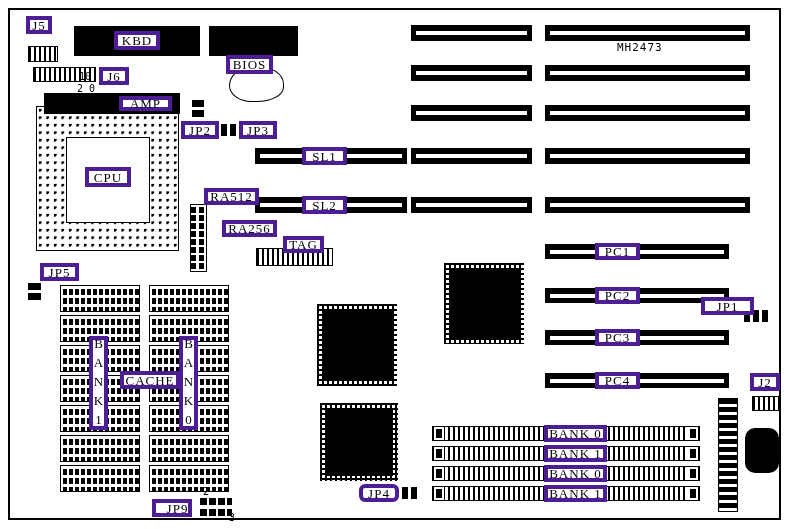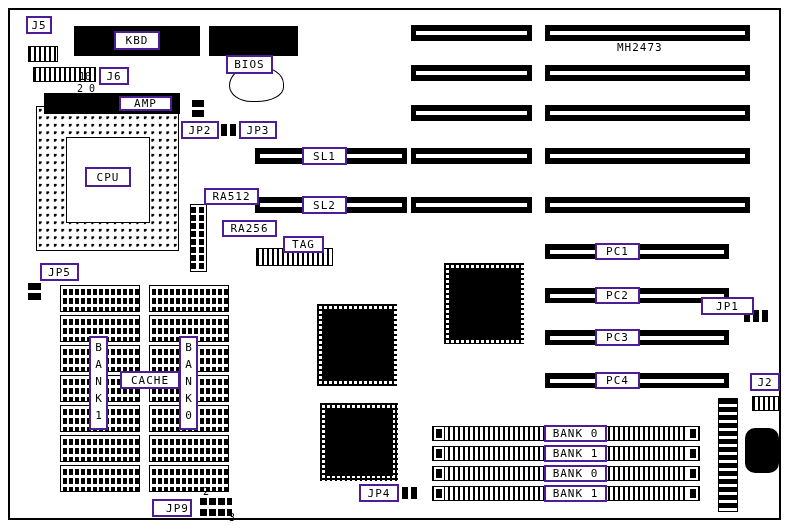--- a/index.html
+++ b/index.html
@@ -1,22 +1,22 @@
 <!DOCTYPE html>
 <html><head>
 <meta charset="utf-8">
 <style>
   * { margin:0; padding:0; box-sizing:border-box; }
   html,body { background:#fff; }
   .board { position:relative; width:791px; height:529px; background:#fff;
            font-family:"DejaVu Sans Mono", monospace; color:#000; overflow:hidden; }
   .frame { position:absolute; border:2px solid #000; background:transparent; }
   .lbl { position:absolute; display:flex; align-items:center; justify-content:center;
-         background:#fff; border:2px solid #4c1d95; font-size:11px; line-height:1;
-         letter-spacing:1px; white-space:pre; z-index:6; }
+         background:#fff; border:4px solid #4c1d95; font-size:13px; line-height:1;
+         letter-spacing:1px; white-space:pre; z-index:6;font-family:Liberation Serif, serif; }
   .vlbl { writing-mode:vertical-rl; text-orientation:upright; letter-spacing:4px; padding:2px 0; }
   .txt { position:absolute; font-size:10px; line-height:1; z-index:6; white-space:pre; }
   .model { font-size:11px; letter-spacing:1px; }
   .blk { position:absolute; background:#000; z-index:1; }
   .slot { position:absolute; background:#000; z-index:1; }
   .slot::after { content:""; position:absolute; left:5px; right:5px; top:50%; height:4px;
                  transform:translateY(-50%); background:#fff; }
   .dense-v { position:absolute; border:1px solid #000;
              background:repeating-linear-gradient(90deg,#000 0 2px,#fff 2px 5px); z-index:2; }
   .grid2 { position:absolute; border:1px solid #000;
@@ -138,21 +138,21 @@
 
   <div class="simm" style="left:432px;top:426px;width:268px;height:15px;"></div>
   <div class="lbl" style="left:544px;top:425px;width:63px;height:17px;">BANK 0</div>
   <div class="simm" style="left:432px;top:446px;width:268px;height:15px;"></div>
   <div class="lbl" style="left:544px;top:445px;width:63px;height:17px;">BANK 1</div>
   <div class="simm" style="left:432px;top:466px;width:268px;height:15px;"></div>
   <div class="lbl" style="left:544px;top:465px;width:63px;height:17px;">BANK 0</div>
   <div class="simm" style="left:432px;top:486px;width:268px;height:15px;"></div>
   <div class="lbl" style="left:544px;top:485px;width:63px;height:17px;">BANK 1</div>
 
-  <div class="lbl" style="left:359px;top:484px;width:40px;height:18px;">JP4</div>
+  <div class="lbl" style="left:359px;top:484px;width:40px;height:18px;border-radius:6px;">JP4</div>
   <div class="jmph" style="left:402px;top:487px;width:16px;height:12px;"></div>
   <div class="lbl" style="left:152px;top:499px;width:40px;height:18px;padding-left:11px;">JP9</div>
   <div class="jgrid" style="left:198px;top:498px;width:34px;height:18px;"></div>
   <div class="txt" style="left:203px;top:487px;">2</div>
   <div class="txt" style="left:229px;top:513px;">3</div>
 
   <div class="lbl" style="left:701px;top:297px;width:53px;height:18px;">JP1</div>
   <div class="jmph" style="left:744px;top:310px;width:26px;height:12px;"></div>
   <div class="lbl" style="left:750px;top:373px;width:30px;height:18px;">J2</div>
   <div class="dense-v" style="left:752px;top:396px;width:27px;height:15px;"></div>

